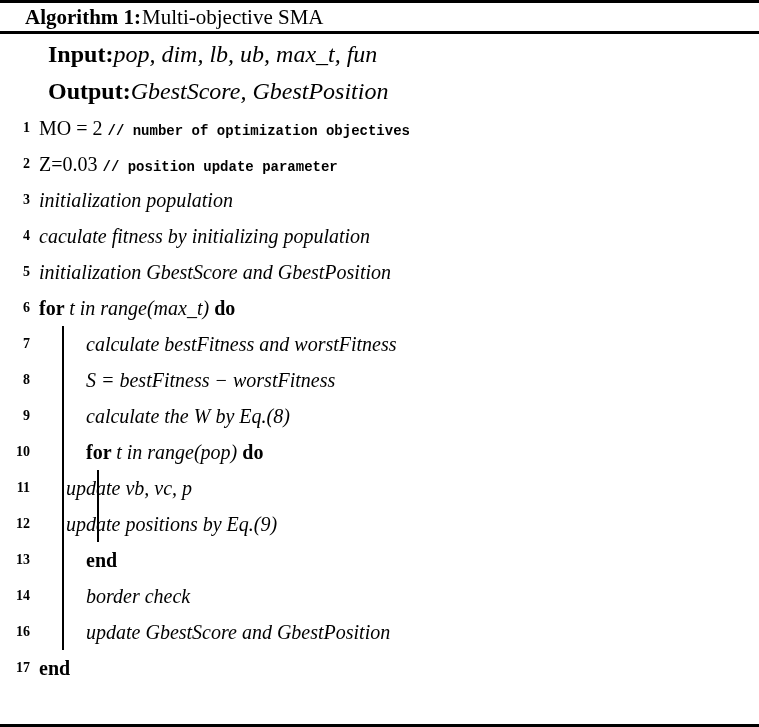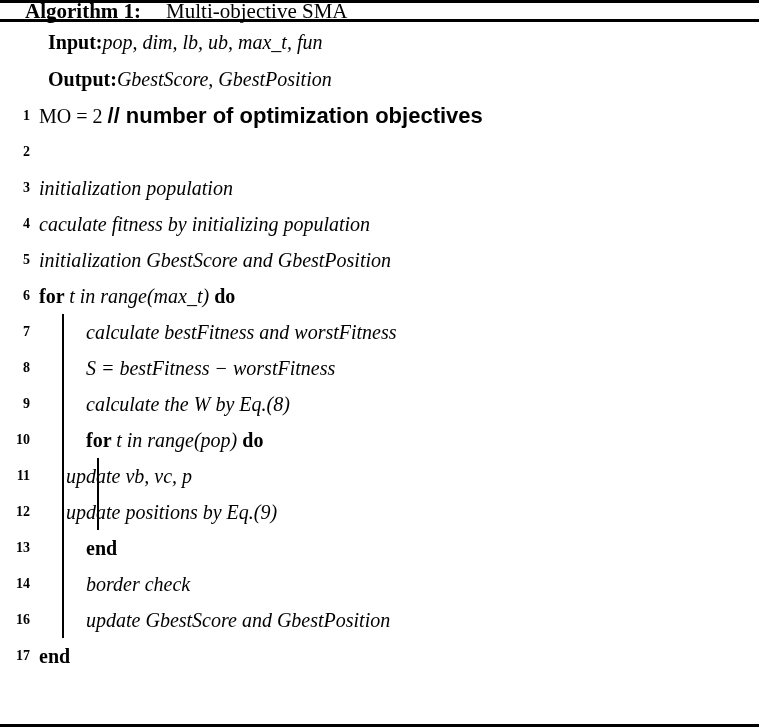--- a/index.html
+++ b/index.html
@@ -15,36 +15,36 @@
     color: var(--text);
     overflow: hidden;
   }
   .algo {
     width: 759px; height: 727px;
     border-top: 3px solid var(--rule);
     border-bottom: 3px solid var(--rule);
     background: var(--bg);
   }
   .algo-header {
-    height: 19px;
+    height: 31px;
     border-bottom: 3px solid var(--rule);
     display: flex;
     align-items: center;
     padding-left: 25px;
     font-size: 21px;
   }
   .algo-label { font-weight: bold; }
-  .algo-title { margin-left: 25px; }
+  .algo-title { margin-left: 1px; }
   .io { padding-top: 2px; }
   .io-row {
     height: 37px;
     display: flex;
     align-items: center;
     padding-left: 48px;
-    font-size: 20px;
+    font-size: 24px;
   }
   .io-label { font-weight: bold; }
   .io-value { font-style: italic; margin-left: 0; }
   .algo-body { }
   .code-row {
     position: relative;
     height: 36px;
     display: flex;
     align-items: center;
     font-size: 20px;
@@ -68,23 +68,23 @@
     top: 0; bottom: 0;
     width: 2px;
     background: var(--rule);
   }
   .vbar-0 { left: 62px; }
   .vbar-1 { left: 97px; }
   .seg-plain { font-style: normal; margin-top: 20px; }
   .seg-stmt { font-style: italic; }
   .seg-kw { font-weight: bold; font-style: normal; }
   .seg-comment {
-    font-family: Liberation Sans, sans-serif;
+    font-family: Liberation Mono, monospace;
     font-weight: bold;
-    font-size: 22px;
+    font-size: 14px;
     font-style: normal;
   }
 </style>
 </head>
 <body>
 
 <div class="algo">
   <div class="algo-header">
     <span class="algo-label">Algorithm 1:</span>
     <span class="algo-title">Multi-objective SMA</span>
@@ -99,20 +99,21 @@
       <span class="io-value">GbestScore, GbestPosition</span>
     </div>
   </div>
   <div class="algo-body" id="algo-body">
       <div class="code-row indent-0">
         <span class="line-num">1</span>
         <span class="line-content"><span class="seg-plain">MO = 2 </span><span class="seg-comment">// number of optimization objectives</span></span>
       </div>
       <div class="code-row indent-0">
         <span class="line-num">2</span>
+        <span class="line-content"><span class="seg-plain">Z=0.03 </span><span class="seg-comment">// position update parameter</span></span>
       </div>
       <div class="code-row indent-0">
         <span class="line-num">3</span>
         <span class="line-content"><span class="seg-stmt">initialization population</span></span>
       </div>
       <div class="code-row indent-0">
         <span class="line-num">4</span>
         <span class="line-content"><span class="seg-stmt">caculate fitness by initializing population</span></span>
       </div>
       <div class="code-row indent-0">

